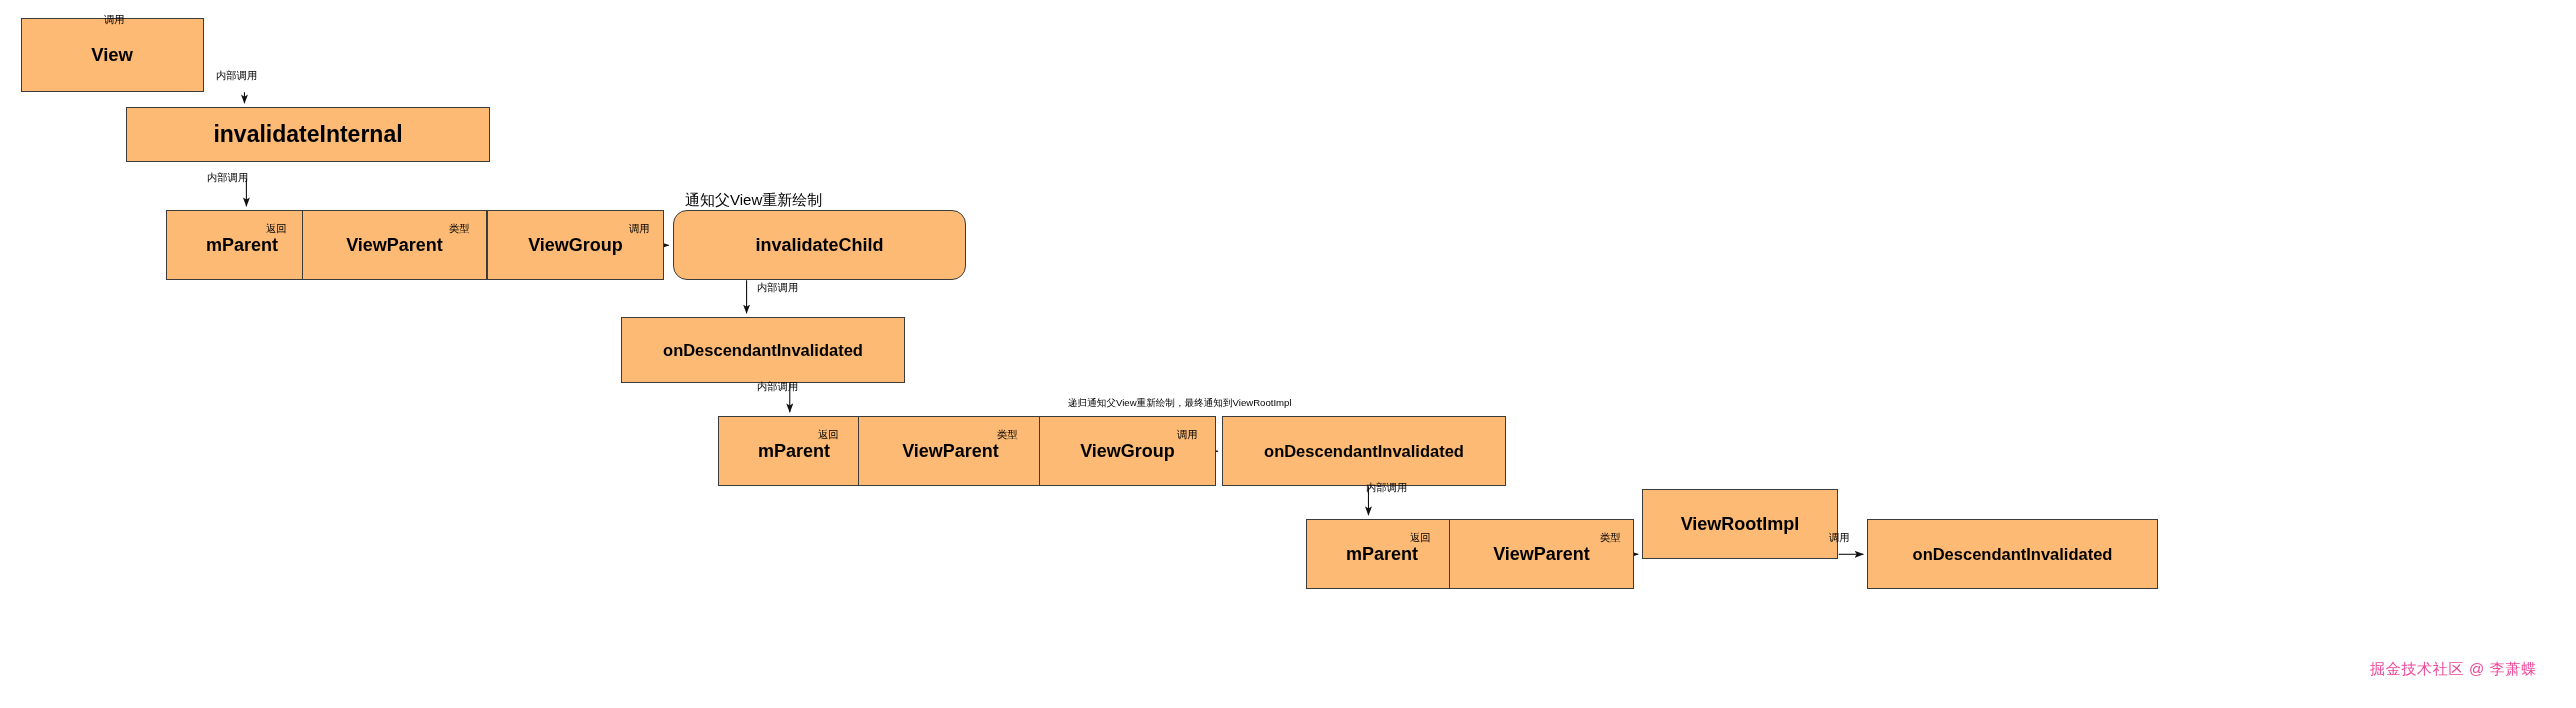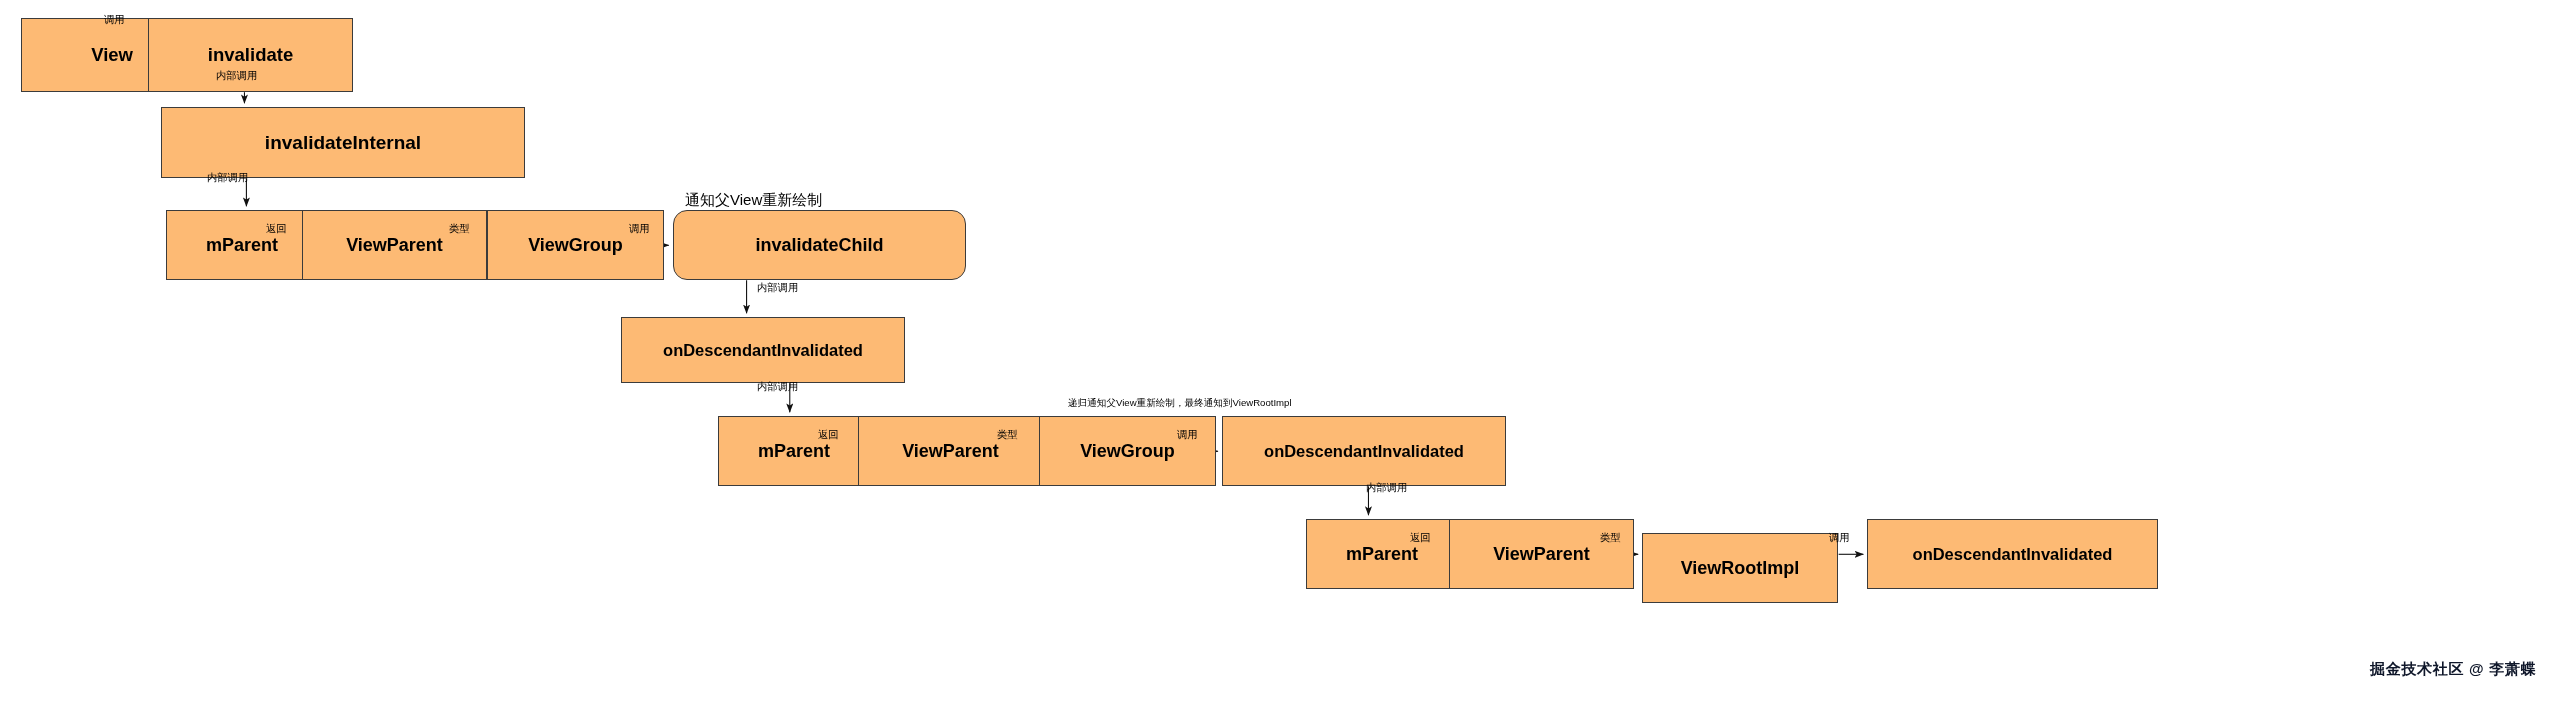--- a/index.html
+++ b/index.html
@@ -33,22 +33,22 @@
   }
   .edge-label {
     position: absolute;
     color: #000000;
     font-weight: normal;
     white-space: nowrap;
     line-height: 1;
   }
   .watermark {
     position: absolute;
-    color: #0f172a;
-    font-weight: bold;
+    color: #ec4899;
+    font-weight: normal;
     white-space: nowrap;
     letter-spacing: 0.7px;
     text-align: center;
   }
   svg.wires {
     position: absolute;
     left: 0;
     top: 0;
     width: 2576px;
     height: 709px;
@@ -82,25 +82,22 @@
         <path d="M 2124 807 L 2104 807"></path>
         <path d="M 2380 807 L 2386 807"></path>
         <path d="M 2678 807 L 2714 807"></path>
       </g>
   </svg>
 
   <div class="node" style="left:20.6px; top:18px; width:183px; height:74px; font-size:18.5px;">
     <span class="node-label">View</span>
   </div>
 
-  <div class="node" style="left:148px; top:18px; width:205px; height:74px; font-size:18.5px;">
-    <span class="node-label">invalidate</span>
-  </div>
 
-  <div class="node" style="left:126px; top:107px; width:364px; height:71px; font-size:19px;margin-left:35px;">
+  <div class="node" style="left:126px; top:107px; width:364px; height:55px; font-size:23px;">
     <span class="node-label">invalidateInternal</span>
   </div>
 
   <div class="node" style="left:166px; top:210px; width:152px; height:70px; font-size:18px;">
     <span class="node-label">mParent</span>
   </div>
 
   <div class="node" style="left:302px; top:210px; width:185px; height:70px; font-size:18px;">
     <span class="node-label">ViewParent</span>
   </div>
@@ -134,21 +131,21 @@
   </div>
 
   <div class="node" style="left:1306px; top:519px; width:152px; height:70px; font-size:18px;">
     <span class="node-label">mParent</span>
   </div>
 
   <div class="node" style="left:1449px; top:519px; width:185px; height:70px; font-size:18px;">
     <span class="node-label">ViewParent</span>
   </div>
 
-  <div class="node" style="left:1642px; top:533px; width:196px; height:70px; font-size:18px;">
+  <div class="node" style="left:1642px; top:489px; width:196px; height:70px; font-size:18px;">
     <span class="node-label">ViewRootImpl</span>
   </div>
 
   <div class="node" style="left:1867px; top:519px; width:291px; height:70px; font-size:16.5px;">
     <span class="node-label">onDescendantInvalidated</span>
   </div>
 
   <div class="edge-label" style="left:104px; top:15px; font-size:10.3px;">调用</div>
 
   <div class="edge-label" style="left:216px; top:71px; font-size:10.3px;">内部调用</div>

